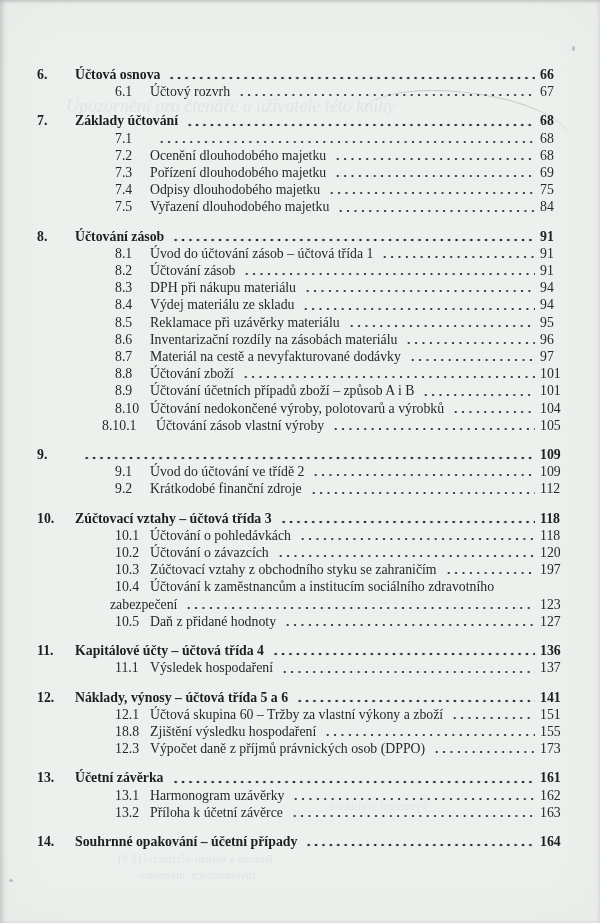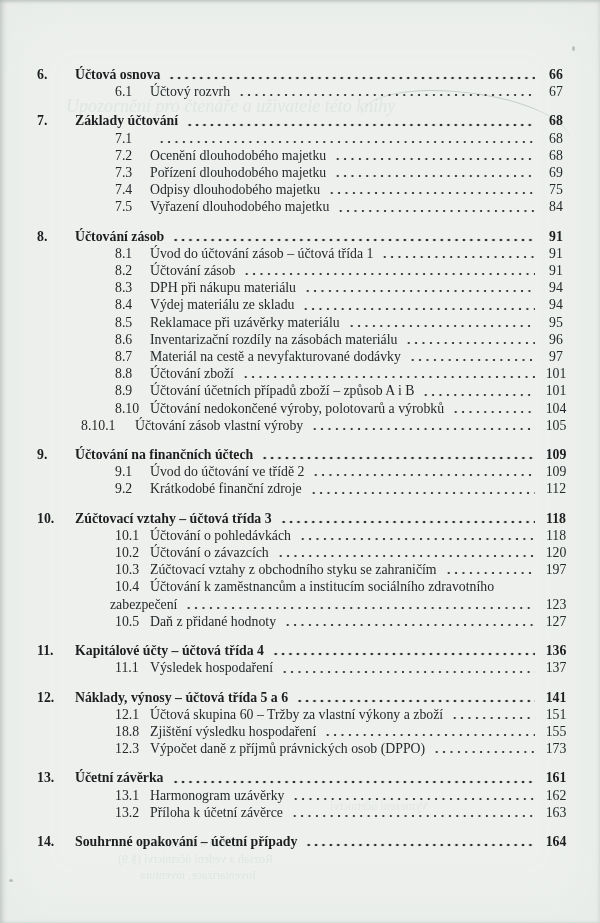--- a/index.html
+++ b/index.html
@@ -31,41 +31,41 @@
     display:flex;
     align-items:baseline;
     font-size:13.8px;
     line-height:17.2px;
     padding-right:28px;
     white-space:nowrap;
   }
   .row.chapter{ font-weight:bold; color:#1c1e20; }
   .row.chapter .num{ margin-left:37px; width:38px; flex:0 0 auto; }
   .row.item .num{ margin-left:115px; width:35px; flex:0 0 auto; }
-  .row.subsub .num{ margin-left:81px; width:54px; flex:0 0 auto; }
+  .row.subsub .num{ margin-left:102px; width:54px; flex:0 0 auto; }
   .row.cont .num{ margin-left:75px; width:35px; flex:0 0 auto; }
   .title{ flex:0 0 auto; }
   .dots{
     flex:1 1 auto;
     min-width:18px;
     align-self:flex-end;
     height:4px;
     margin:0 5px 3px 8px;
     background-image:radial-gradient(circle, #3c3f41 1.05px, transparent 1.5px);
     background-size:7.4px 4px;
     background-repeat:repeat-x;
     background-position:0 50%;
   }
   .row.chapter .dots{
     background-image:radial-gradient(circle, #2a2c2e 1.15px, transparent 1.6px);
   }
   .page-num{
     flex:0 0 auto;
     width:32px;
-    text-align:center;
+    text-align:left;
   }
   
   .ghost{
     position:absolute;
     color:#72828e;
     filter:blur(0.5px);
     white-space:nowrap;
     pointer-events:none;
   }
   .ghost.mirror{ transform:scaleX(-1); }
@@ -213,21 +213,20 @@
         <div class="row subsub">
           <span class="num">8.10.1</span>
           <span class="title">Účtování zásob vlastní výroby</span>
           <span class="dots"></span>
           <span class="page-num">105</span>
         </div>
       </div>
       <div class="chapter-group">
         <div class="row chapter">
           <span class="num">9.</span>
-          <span class="title">Účtování na finančních účtech</span>
           <span class="dots"></span>
           <span class="page-num">109</span>
         </div>
         <div class="row item">
           <span class="num">9.1</span>
           <span class="title">Úvod do účtování ve třídě 2</span>
           <span class="dots"></span>
           <span class="page-num">109</span>
         </div>
         <div class="row item">

